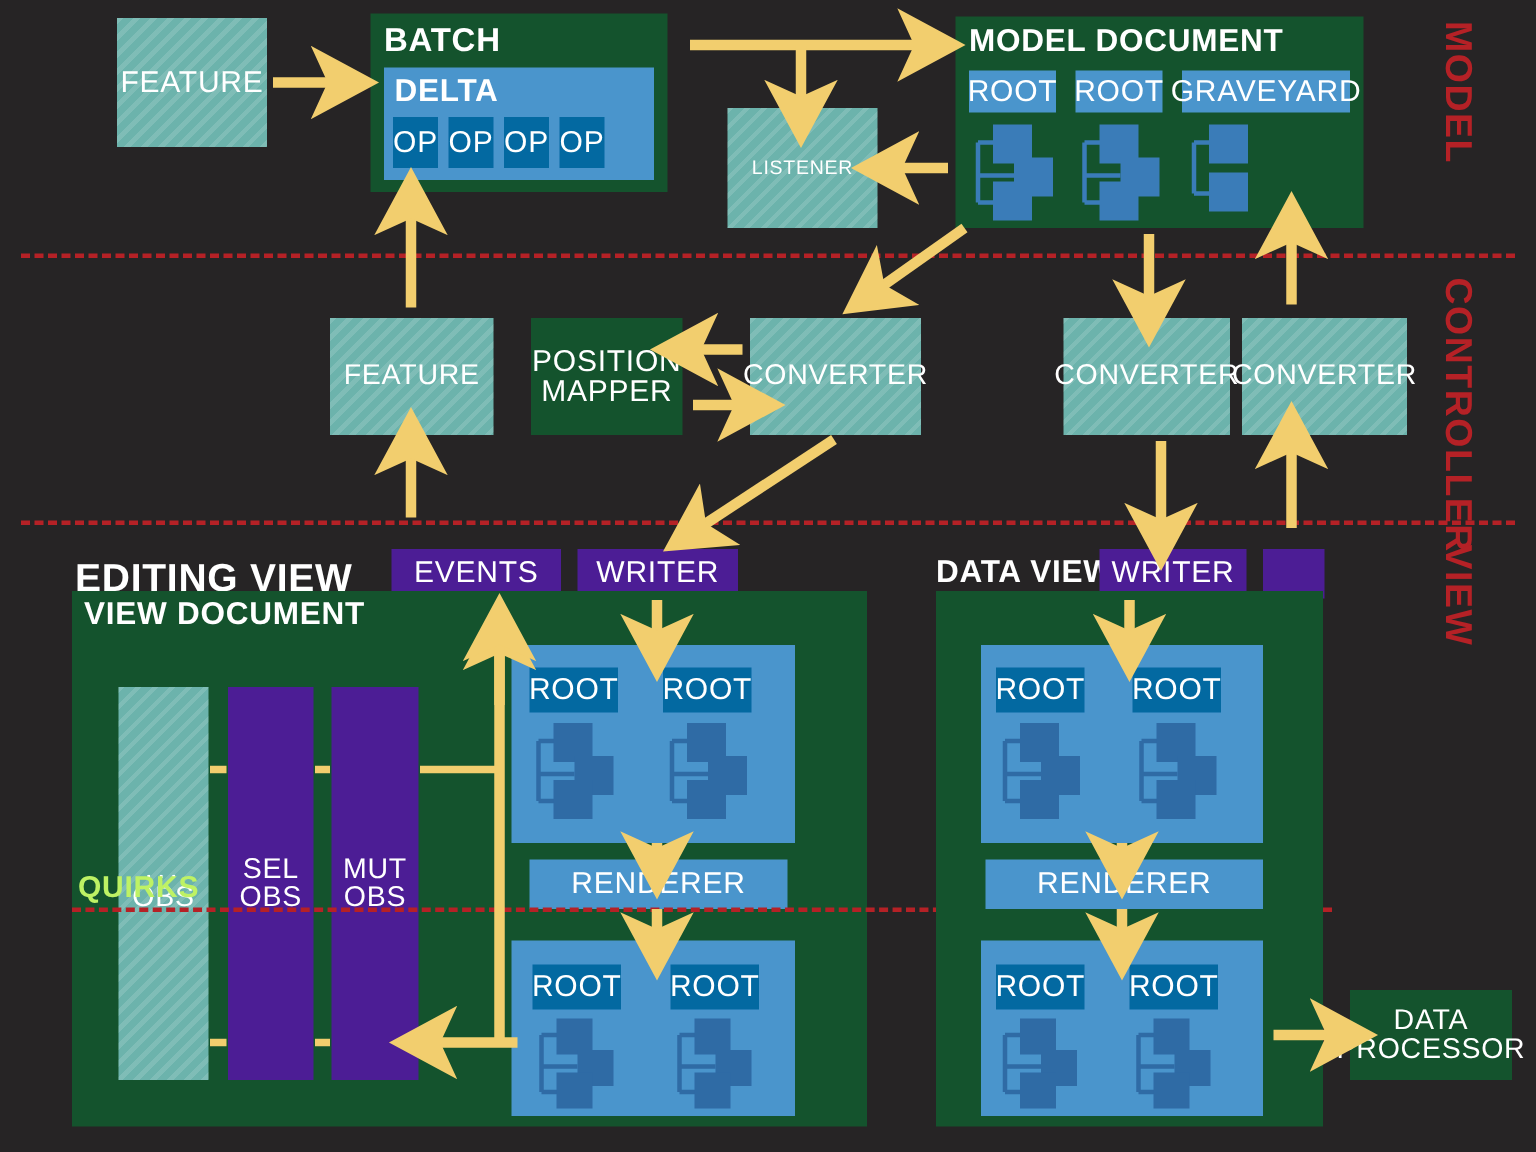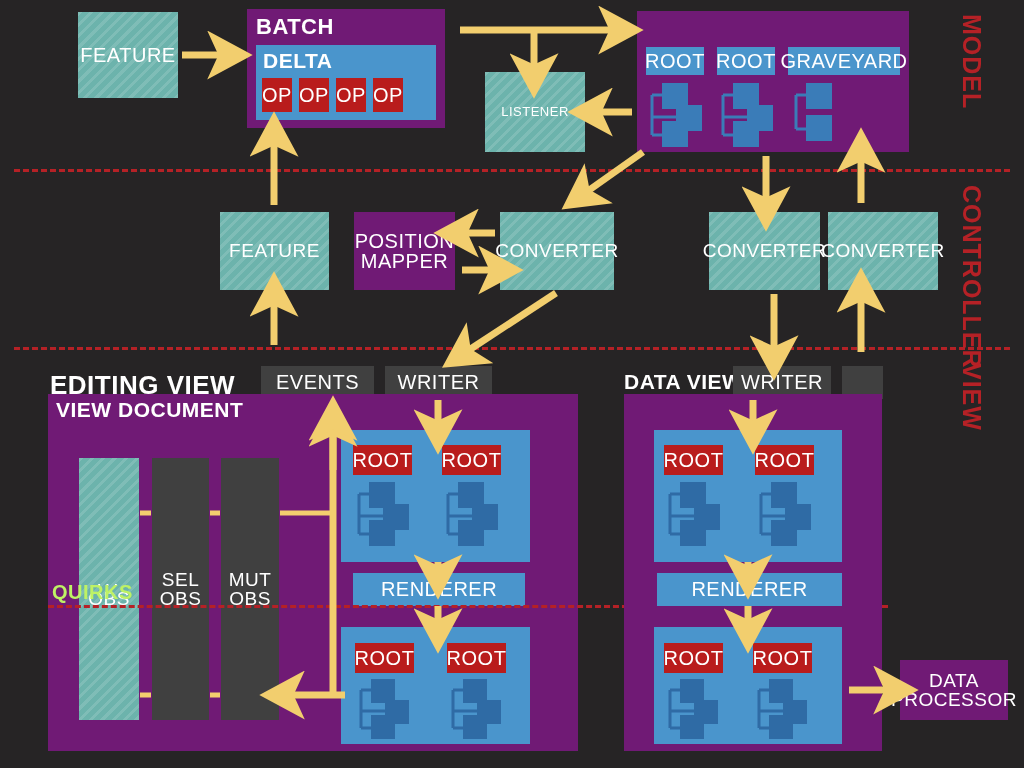--- a/index.html
+++ b/index.html
@@ -16,24 +16,24 @@
   
   .box{position:absolute;box-sizing:border-box;display:flex;align-items:center;justify-content:center;
        color:#ffffff;font-weight:normal;letter-spacing:.5px;text-align:center;line-height:1.02;
        text-transform:uppercase;}
   .teal{
     background-color:#6cb3ac;
     background-image:repeating-linear-gradient(135deg,
        rgba(255,255,255,.13) 0px,rgba(255,255,255,.13) 3px,
        rgba(0,0,0,0) 3px,rgba(0,0,0,0) 8px);
   }
-  .blue      {background:#701a75;}
+  .blue      {background:#14532d;}
   .blue-mid  {background:#4a95cc;}
-  .blue-dark {background:#404040;}
-  .blue-deep {background:#b91c1c;}
+  .blue-dark {background:#4c1d95;}
+  .blue-deep {background:#0369a1;}
 
   .lbl-tl{align-items:flex-start;justify-content:flex-start;}
 
   
   .layer-label{
     position:absolute;color:#b52126;font-weight:bold;letter-spacing:1px;
     transform-origin:left top;white-space:nowrap;text-transform:uppercase;
   }
   
   .hr-dash{position:absolute;height:0;border-top:3px dashed #b52126;}
@@ -64,20 +64,21 @@
   <div class="box blue-mid lbl-tl" style="left:256px;top:45px;width:180px;height:75px;"></div>
   <div class="caption" style="left:263px;top:49px;font-size:21px;">DELTA</div>
   <div class="box blue-deep" style="left:262px;top:78px;width:30px;height:34px;font-size:20px;">OP</div>
   <div class="box blue-deep" style="left:299px;top:78px;width:30px;height:34px;font-size:20px;">OP</div>
   <div class="box blue-deep" style="left:336px;top:78px;width:30px;height:34px;font-size:20px;">OP</div>
   <div class="box blue-deep" style="left:373px;top:78px;width:30px;height:34px;font-size:20px;">OP</div>
 
   <div class="box teal" style="left:485px;top:72px;width:100px;height:80px;font-size:13px;">LISTENER</div>
 
   <div class="box blue lbl-tl" style="left:637px;top:11px;width:272px;height:141px;"></div>
+  <div class="caption" style="left:646px;top:16px;font-size:21px;">MODEL DOCUMENT</div>
   <div class="box blue-mid" style="left:646px;top:47px;width:58px;height:28px;font-size:20px;">ROOT</div>
   <div class="box blue-mid" style="left:717px;top:47px;width:58px;height:28px;font-size:20px;">ROOT</div>
   <div class="box blue-mid" style="left:788px;top:47px;width:112px;height:28px;font-size:20px;">GRAVEYARD</div>
 
   <svg class="tree" style="left:646px;top:77px;width:72px;height:66px;" viewBox="0 0 72 66">
     <path d="M6 18 L6 58 M6 18 L18 18 M6 40 L30 40 M6 58 L18 58" stroke="#3a7cb8" stroke-width="3" fill="none"></path>
     <rect x="16" y="6" width="26" height="26" fill="#3a7cb8"></rect>
     <rect x="30" y="28" width="26" height="26" fill="#3a7cb8"></rect>
     <rect x="16" y="44" width="26" height="26" fill="#3a7cb8"></rect>
   </svg>

